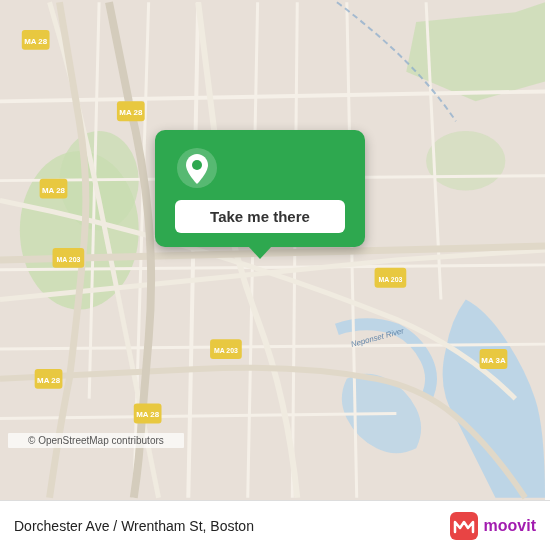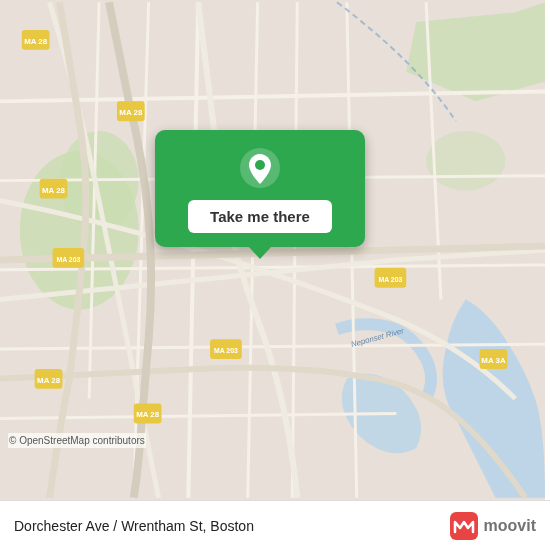--- a/index.html
+++ b/index.html
@@ -28,21 +28,20 @@
     
     #popup-card {
       position: absolute;
       top: 130px;
       left: 155px;
       width: 210px;
       background: #2ea84f;
       border-radius: 10px;
       display: flex;
       flex-direction: column;
-      align-items: center;
       padding: 16px 20px 14px;
       box-shadow: 0 4px 12px rgba(0,0,0,0.3);
     }
 
     #popup-card::after {
       content: '';
       position: absolute;
       bottom: -12px;
       left: 50%;
       transform: translateX(-50%);
@@ -94,31 +93,31 @@
     }
 
     #moovit-m {
       width: 28px;
       height: 28px;
     }
 
     #moovit-text {
       font-size: 16px;
       font-weight: 700;
-      color: #737373;
+      color: #a21caf;
     }
 
     #osm-credit {
       position: absolute;
       bottom: 52px;
       left: 8px;
       font-size: 10px;
       color: #555;
       background: rgba(255,255,255,0.7);
-      padding: 2px 1px;
+      padding: 2px 20px;
       border-radius: 1px;
     }
   </style>
 </head>
 <body>
 
 <div id="map-container">
 
   
   <svg id="map-svg" viewBox="0 0 550 500" xmlns="http://www.w3.org/2000/svg">

